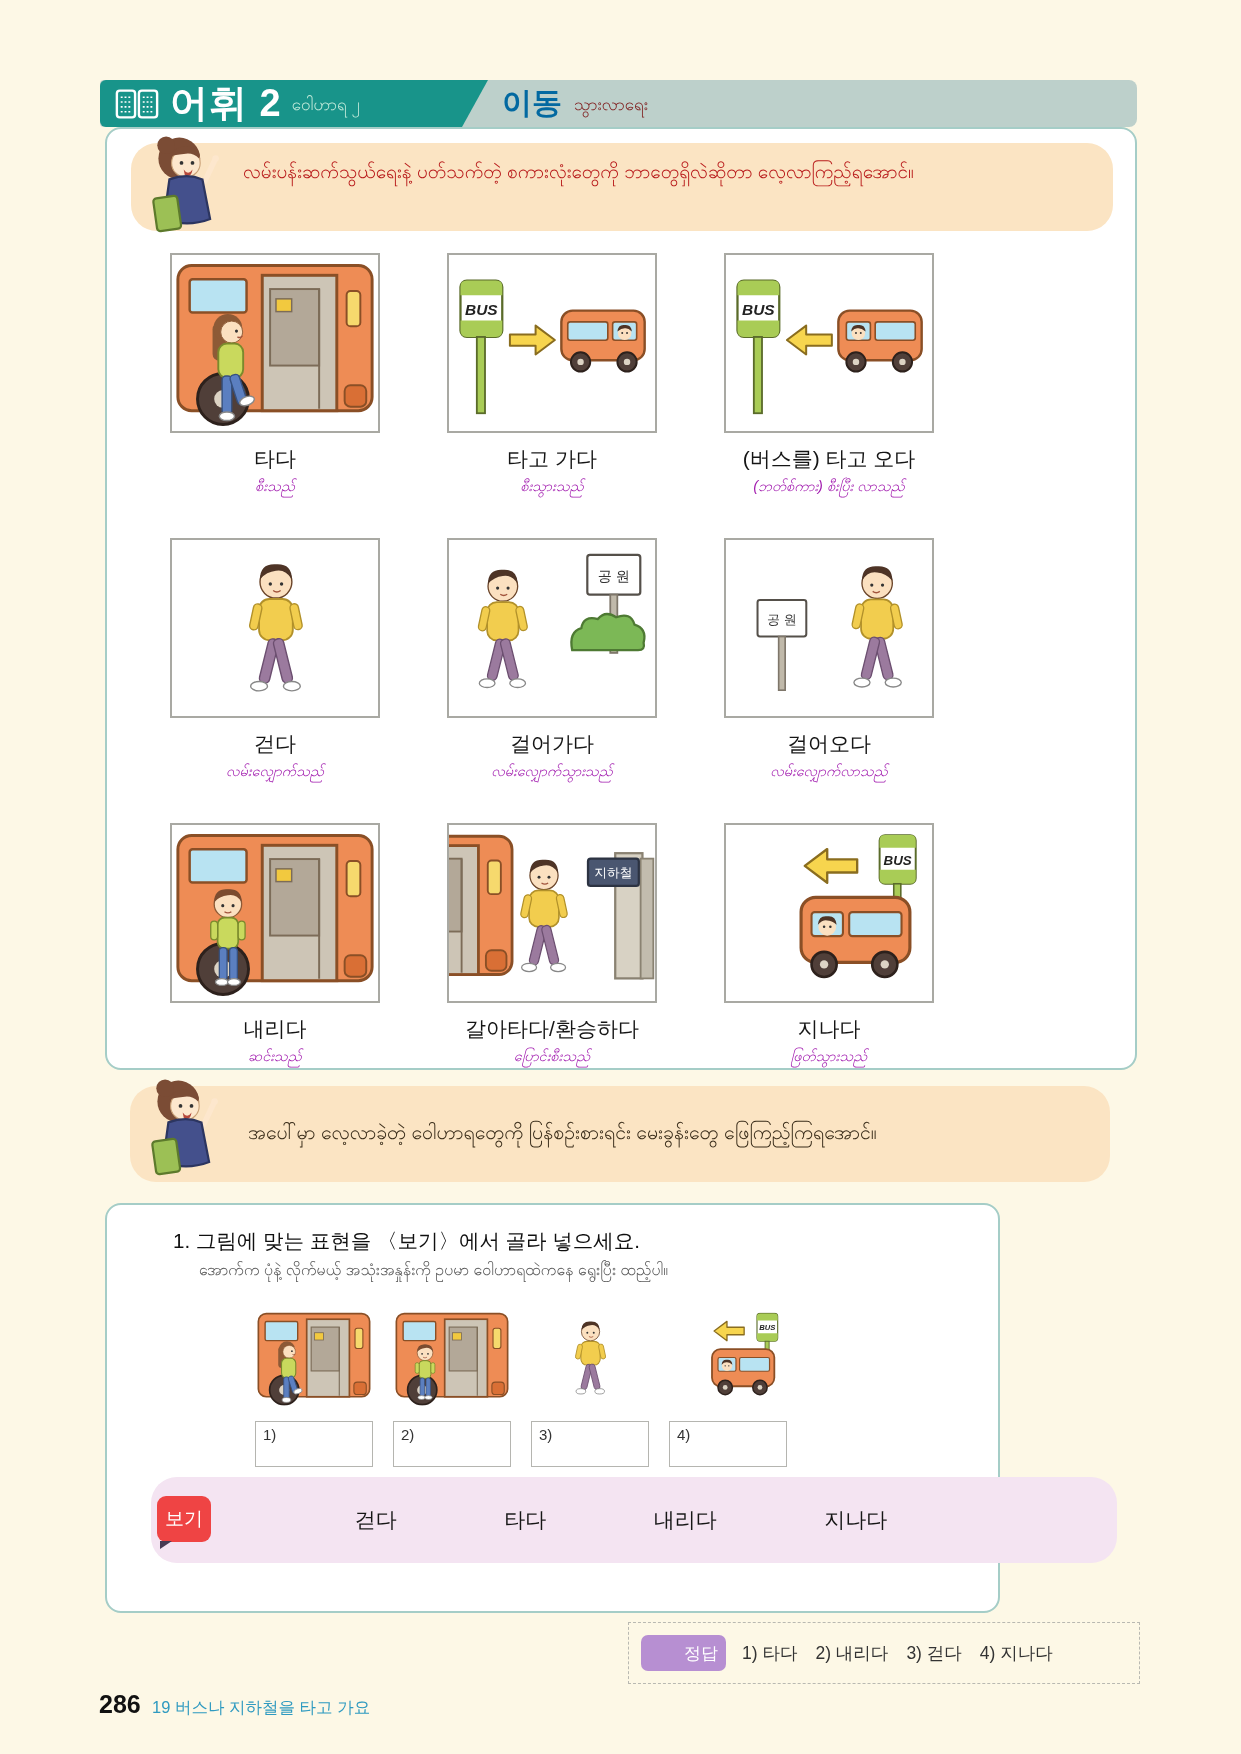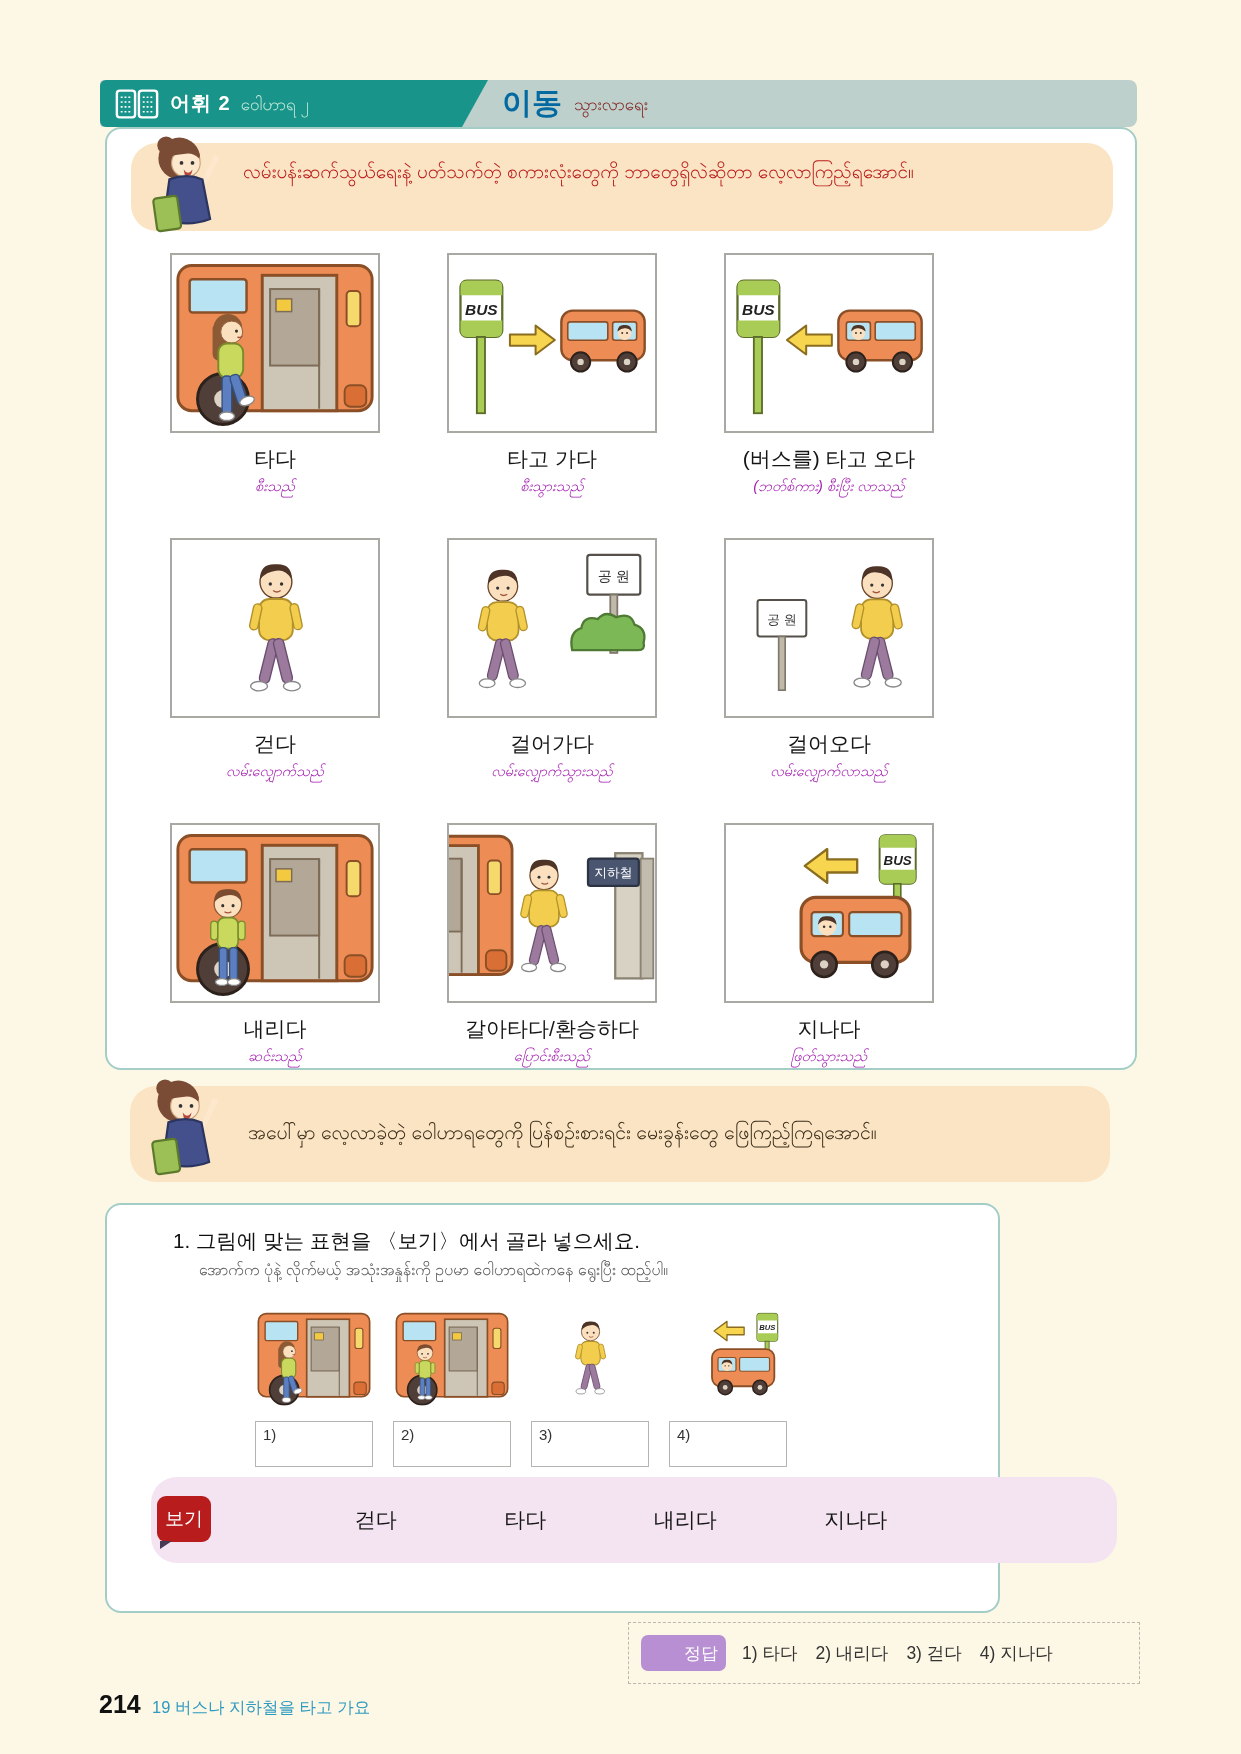--- a/index.html
+++ b/index.html
@@ -3,21 +3,21 @@
 <meta charset="utf-8">
 <style>
   html,body{margin:0;padding:0;}
   body{font-family:"Liberation Sans","DejaVu Sans",sans-serif;background:#e9e6da;}
   .page{position:relative;width:1241px;height:1754px;background:#fdf8e6;margin:0 auto;overflow:hidden;}
 
   
   .hdr{position:absolute;left:100px;top:80px;width:1037px;height:47px;background:#bdd0cb;border-radius:4px 8px 8px 4px;}
   .hdr-dark{position:absolute;left:0;top:0;width:388px;height:47px;background:#18948a;border-radius:6px 0 0 6px;
             clip-path:polygon(0 0,100% 0,calc(100% - 26px) 100%,0 100%);display:flex;align-items:center;gap:10px;padding-left:14px;box-sizing:border-box;}
-  .hdr-title-ko{color:#fff;font-size:20px;font-weight:bold;letter-spacing:1px;}
+  .hdr-title-ko{color:#fff;font-size:38px;font-weight:bold;letter-spacing:1px;}
   .hdr-title-my{color:#bfe9d9;font-size:17px;padding-top:4px;}
   .hdr-topic{position:absolute;left:402px;top:0;height:47px;display:flex;align-items:center;gap:12px;}
   .hdr-topic-ko{color:#0369a1;font-size:30px;font-weight:bold;}
   .hdr-topic-my{color:#7f1d1d;font-size:17px;padding-top:3px;}
 
   
   .panel{position:absolute;background:#fff;border:2px solid #a5cdc7;border-radius:16px;box-sizing:border-box;}
   .vocab-panel{left:105px;top:127px;width:1032px;height:943px;}
   .ex-panel{left:105px;top:1203px;width:895px;height:410px;}
 
@@ -39,21 +39,21 @@
 
   
   .ex-q-ko{position:absolute;left:66px;top:22px;font-size:20.5px;color:#101010;}
   .ex-q-my{position:absolute;left:92px;top:54px;font-size:16px;color:#5a5a5a;}
   .ex-items{position:absolute;left:148px;top:90px;display:flex;gap:20px;}
   .ex-item{width:118px;}
   .ex-img{width:118px;height:126px;}
   .ex-img svg{width:100%;height:100%;display:block;}
   .ex-blank{width:118px;height:46px;border:1.5px solid #b5b5b0;box-sizing:border-box;background:#fff;font-size:15px;color:#333;padding:4px 0 0 7px;}
   .bogi-bar{position:absolute;left:44px;top:272px;width:966px;height:86px;background:#f4e4f2;border-radius:26px;}
-  .bogi-tag{position:absolute;left:6px;top:19px;width:54px;height:46px;background:#b91c1c;border-radius:9px;color:#fff;font-size:19px;display:flex;align-items:center;justify-content:center;}
+  .bogi-tag{position:absolute;left:6px;top:19px;width:54px;height:46px;background:#ef4444;border-radius:9px;color:#fff;font-size:19px;display:flex;align-items:center;justify-content:center;}
   .bogi-tag::after{content:"";position:absolute;left:3px;bottom:-7px;border-left:12px solid #473a54;border-bottom:8px solid transparent;}
   .bogi-options{position:absolute;left:150px;top:0;width:640px;height:86px;display:flex;align-items:center;justify-content:space-around;}
   .bogi-opt{font-size:21px;color:#161616;}
 
   
   .ans-box{position:absolute;left:628px;top:1622px;width:512px;height:62px;border:1.5px dashed #b9b9b2;box-sizing:border-box;display:flex;align-items:center;gap:16px;padding-left:12px;}
   .ans-badge{width:50px;height:36px;background:#b78fd2;border-radius:7px;color:#fff;font-size:17px;display:flex;align-items:center;justify-content:center;flex:0 0 auto;padding-left:35px;}
   .ans-items{display:flex;gap:18px;font-size:17.5px;color:#333;}
 
   
@@ -415,16 +415,16 @@
   <div class="ans-box">
     <div class="ans-badge">정답</div>
     <div class="ans-items">
       <span>1) 타다</span>
       <span>2) 내리다</span>
       <span>3) 걷다</span>
       <span>4) 지나다</span>
     </div>
   </div>
 
-  <div class="pg-num">214</div>
+  <div class="pg-num">286</div>
   <div class="pg-lesson">19 버스나 지하철을 타고 가요</div>
 
 </div>
 
 </body></html>

